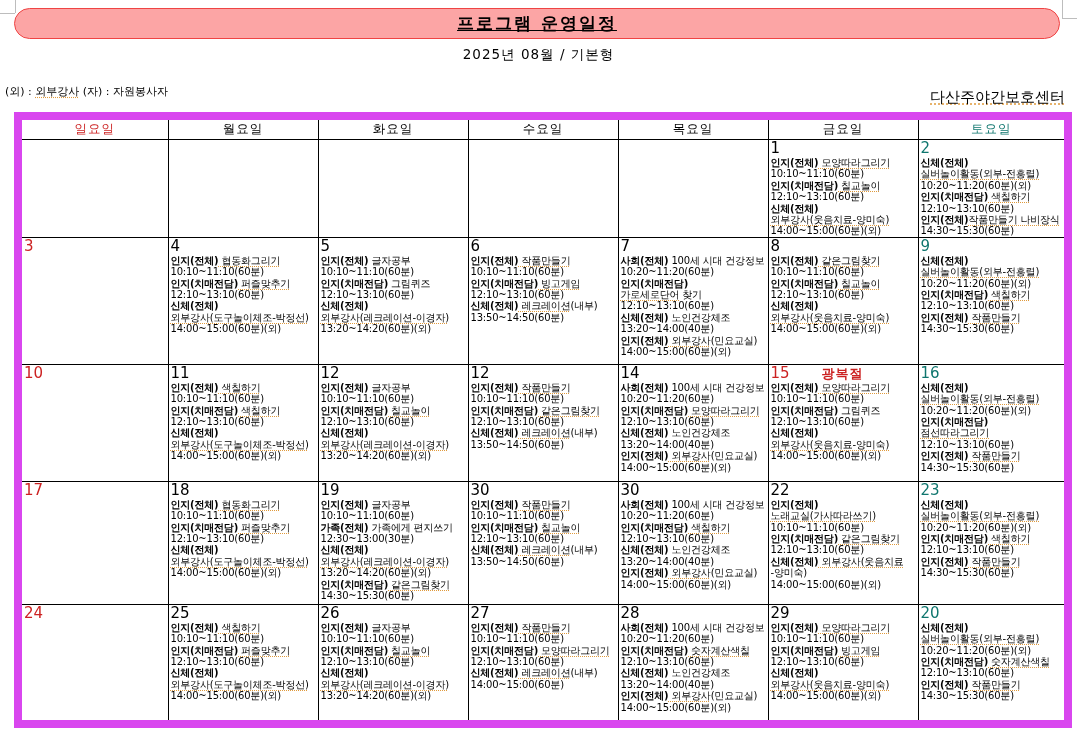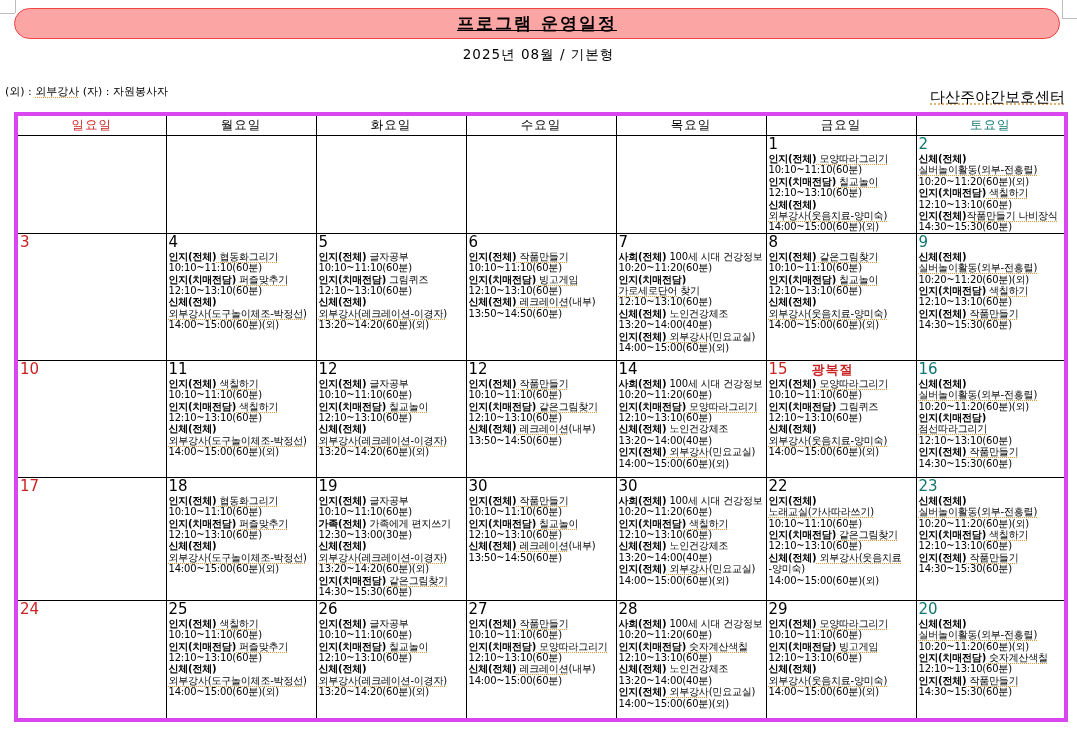--- a/index.html
+++ b/index.html
@@ -13,31 +13,31 @@
     position:absolute;left:14px;top:8px;width:1044px;height:29px;
     border:1px solid #ef4444;border-radius:17px;
     display:flex;align-items:center;justify-content:center;background:#fca5a5;
   }
   .title{font-size:17px;font-weight:bold;text-decoration:underline;letter-spacing:2px;}
   .subtitle{position:absolute;left:0;top:46px;width:1077px;text-align:center;font-size:13.5px;letter-spacing:1px;}
   .center-name{position:absolute;right:12px;top:67px;font-size:15px;font-weight:normal;margin-top:21px;}
   .legend{position:absolute;left:5px;top:84px;font-size:11px;}
   table.cal{
     position:absolute;left:14px;top:112px;width:1050px;
-    border-collapse:collapse;table-layout:fixed;border:4px solid #d946ef;
+    border-collapse:collapse;table-layout:fixed;border:8px solid #d946ef;
   }
   .cal th{
     border:1px solid #000;font-size:12.5px;font-weight:normal;height:19px;
     padding:0;text-align:center;letter-spacing:1px;
   }
   .cal td{border:1px solid #000;vertical-align:top;padding:0 1px 0 2px;overflow:hidden;}
   .daynum{font-size:15px;line-height:17px;display:flex;align-items:baseline;}
   .tone-sun{color:#cc2222;}
   .tone-sat{color:#0f766e;}
-  .holiday{color:#cc2222;font-weight:bold;font-size:13px;margin-left:24px;letter-spacing:1px;}
+  .holiday{color:#cc2222;font-weight:bold;font-size:13px;margin-left:32px;letter-spacing:1px;}
   .line{font-size:10px;line-height:11.4px;white-space:nowrap;letter-spacing:-0.2px;}
   .seg-b{font-weight:bold;}
   .seg-u{
     text-decoration:underline dotted #e09a3c;
     text-decoration-skip-ink:none;text-underline-offset:2px;
   }
 </style>
 </head>
 <body>
 

